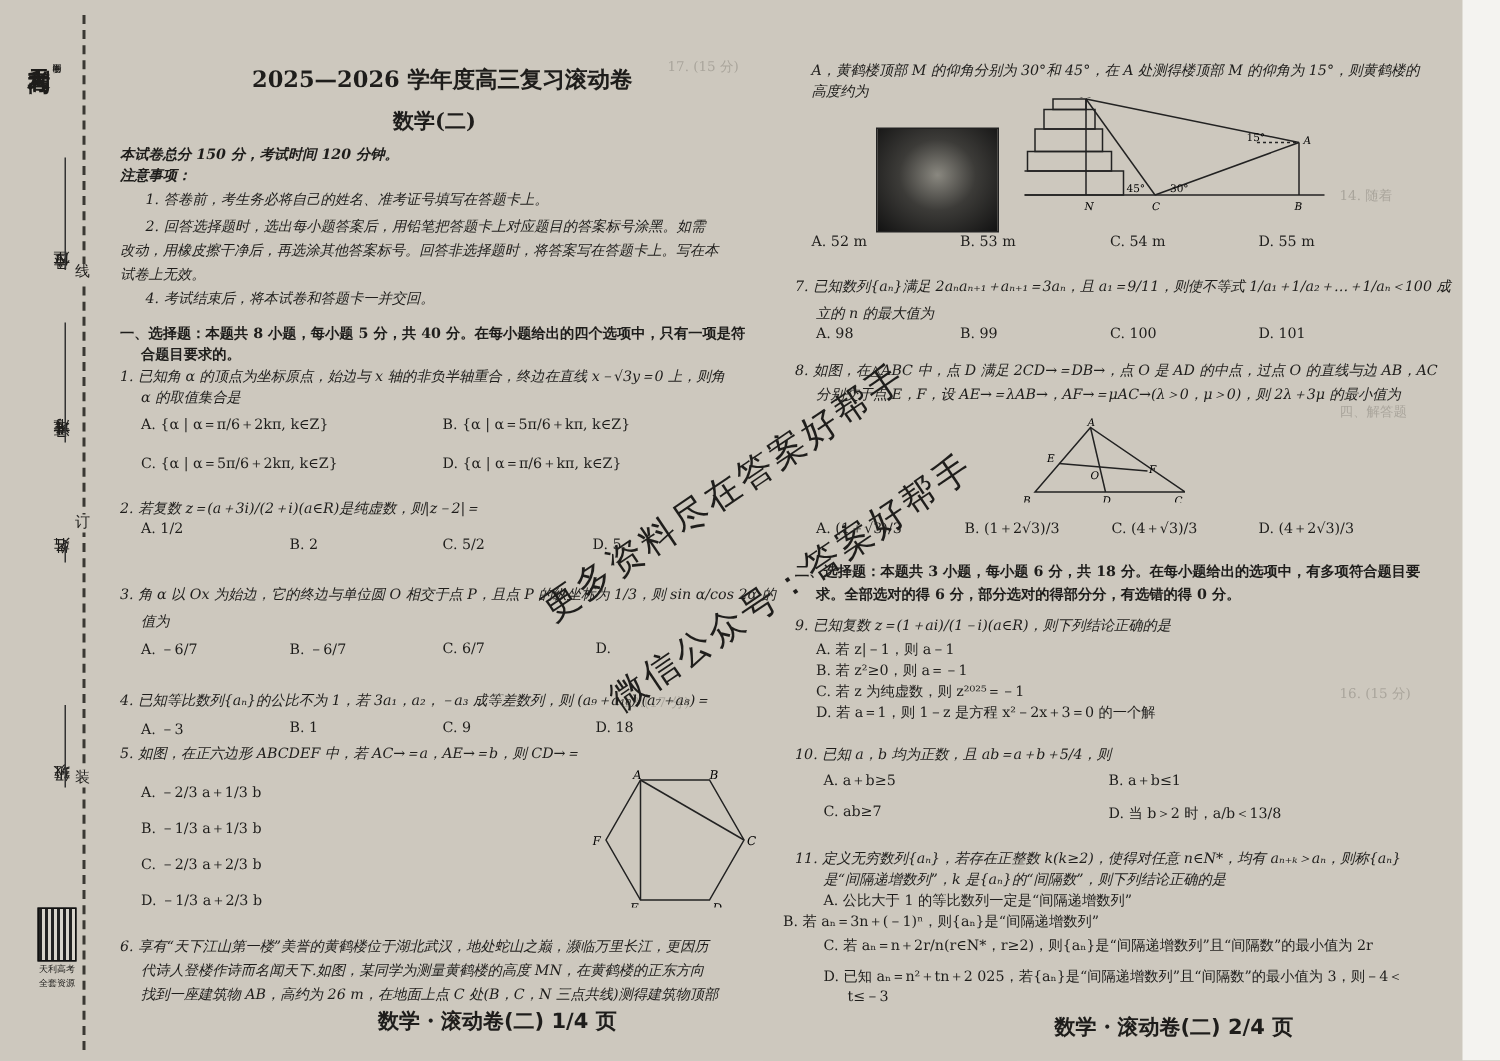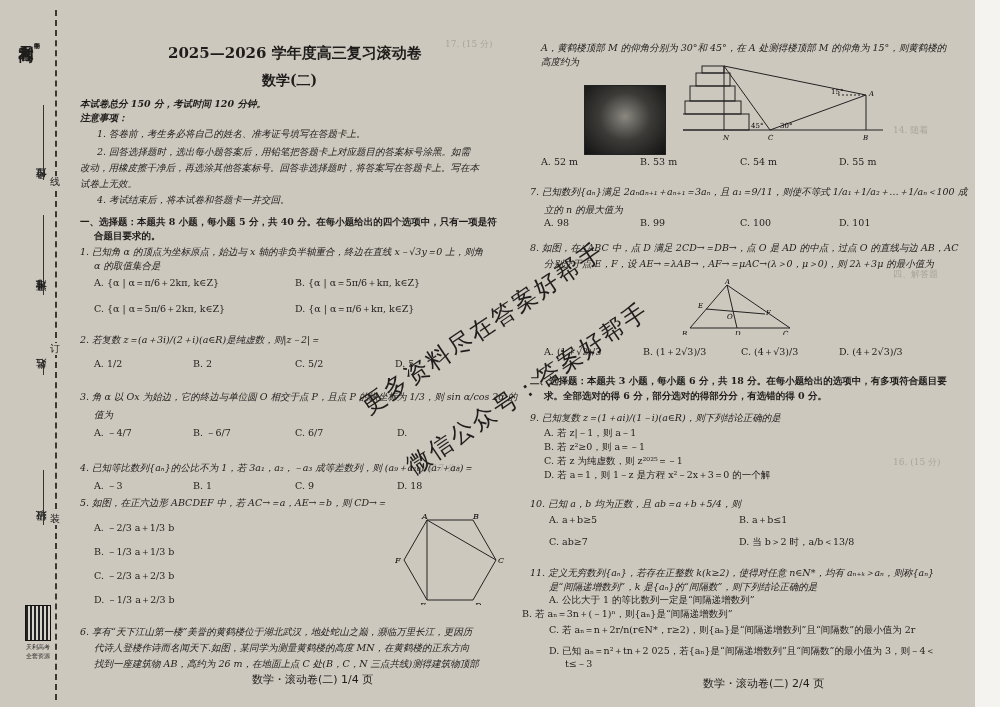--- a/index.html
+++ b/index.html
@@ -14,21 +14,21 @@
   .brand{position:absolute;left:16px;top:34px;writing-mode:vertical-rl;font-weight:bold;font-size:15px;font-family:"DejaVu Sans","Liberation Sans",sans-serif;}
   .brandsub{position:absolute;left:32px;top:38px;writing-mode:vertical-rl;font-size:6px;}
   .qr{position:absolute;left:25px;top:605px;width:24px;height:34px;background:repeating-linear-gradient(90deg,#222 0 2px,#d8d4cb 2px 4px),#222;border:1px solid #111;}
   .qrcap{position:absolute;left:26px;top:642px;font-size:6px;line-height:9px;}
   .title{font-size:15px;font-weight:bold;}
   .subtitle{font-size:14px;font-weight:bold;}
   .t{font-size:9.5px;line-height:13px;font-style:italic;}
   .b{font-weight:bold;}
   .sec{font-size:9.5px;font-weight:bold;}
   .opt{font-size:9.5px;}
-  .footer{font-size:11px;font-weight:normal;font-family:"DejaVu Sans","Liberation Sans",sans-serif;padding-left:19px;}
+  .footer{font-size:14px;font-weight:bold;font-family:"DejaVu Sans","Liberation Sans",sans-serif;padding-left:19px;}
   .ghost{color:#8d8980;opacity:.55;font-size:9px;}
   .wm{position:absolute;font-size:24px;color:#1f1e1c;font-weight:normal;transform-origin:left top;font-family:"DejaVu Sans","Liberation Sans",sans-serif;letter-spacing:2px;}
   .photo{position:absolute;left:584px;top:85px;width:80px;height:68px;background:radial-gradient(ellipse at 50% 45%,#8a8880 0%,#3c3b38 45%,#121212 100%);border:1px solid #222;}
   svg text{font-family:"DejaVu Serif","Liberation Serif",serif;font-style:italic;}
 </style>
 </head>
 <body>
 
 <div class="paper"></div>
 <div class="rightstrip"></div>
@@ -76,28 +76,28 @@
 <div class="abs sec" style="left:94px;top:230px">合题目要求的。</div>
 
 <div class="abs t" style="left:80px;top:245px">1. 已知角 α 的顶点为坐标原点，始边与 x 轴的非负半轴重合，终边在直线 x－√3y＝0 上，则角</div>
 <div class="abs t" style="left:94px;top:259px">α 的取值集合是</div>
 <div class="abs opt" style="left:94px;top:277px">A. {α | α＝π/6＋2kπ, k∈Z}</div>
 <div class="abs opt" style="left:295px;top:277px">B. {α | α＝5π/6＋kπ, k∈Z}</div>
 <div class="abs opt" style="left:94px;top:303px">C. {α | α＝5π/6＋2kπ, k∈Z}</div>
 <div class="abs opt" style="left:295px;top:303px">D. {α | α＝π/6＋kπ, k∈Z}</div>
 
 <div class="abs t" style="left:80px;top:333px">2. 若复数 z＝(a＋3i)/(2＋i)(a∈R)是纯虚数，则|z－2|＝</div>
-<div class="abs opt" style="left:94px;top:358px">A. 1/2</div>
+<div class="abs opt" style="left:94px;top:347px">A. 1/2</div>
 <div class="abs opt" style="left:193px;top:358px">B. 2</div>
 <div class="abs opt" style="left:295px;top:358px">C. 5/2</div>
 <div class="abs opt" style="left:395px;top:358px">D. 5</div>
 
 <div class="abs t" style="left:80px;top:390px">3. 角 α 以 Ox 为始边，它的终边与单位圆 O 相交于点 P，且点 P 的纵坐标为 1/3，则 sin α/cos 2α 的</div>
 <div class="abs t" style="left:94px;top:408px">值为</div>
-<div class="abs opt" style="left:94px;top:427px">A. －4/7</div>
+<div class="abs opt" style="left:94px;top:427px">A. －6/7</div>
 <div class="abs opt" style="left:193px;top:427px">B. －6/7</div>
 <div class="abs opt" style="left:295px;top:427px">C. 6/7</div>
 <div class="abs opt" style="left:397px;top:427px">D.</div>
 
 <div class="abs t" style="left:80px;top:461px">4. 已知等比数列{aₙ}的公比不为 1，若 3a₁，a₂，－a₃ 成等差数列，则 (a₉＋a₁₀)/(a₇＋a₈)＝</div>
 <div class="abs opt" style="left:94px;top:480px">A. －3</div>
 <div class="abs opt" style="left:193px;top:480px">B. 1</div>
 <div class="abs opt" style="left:295px;top:480px">C. 9</div>
 <div class="abs opt" style="left:397px;top:480px">D. 18</div>
 

